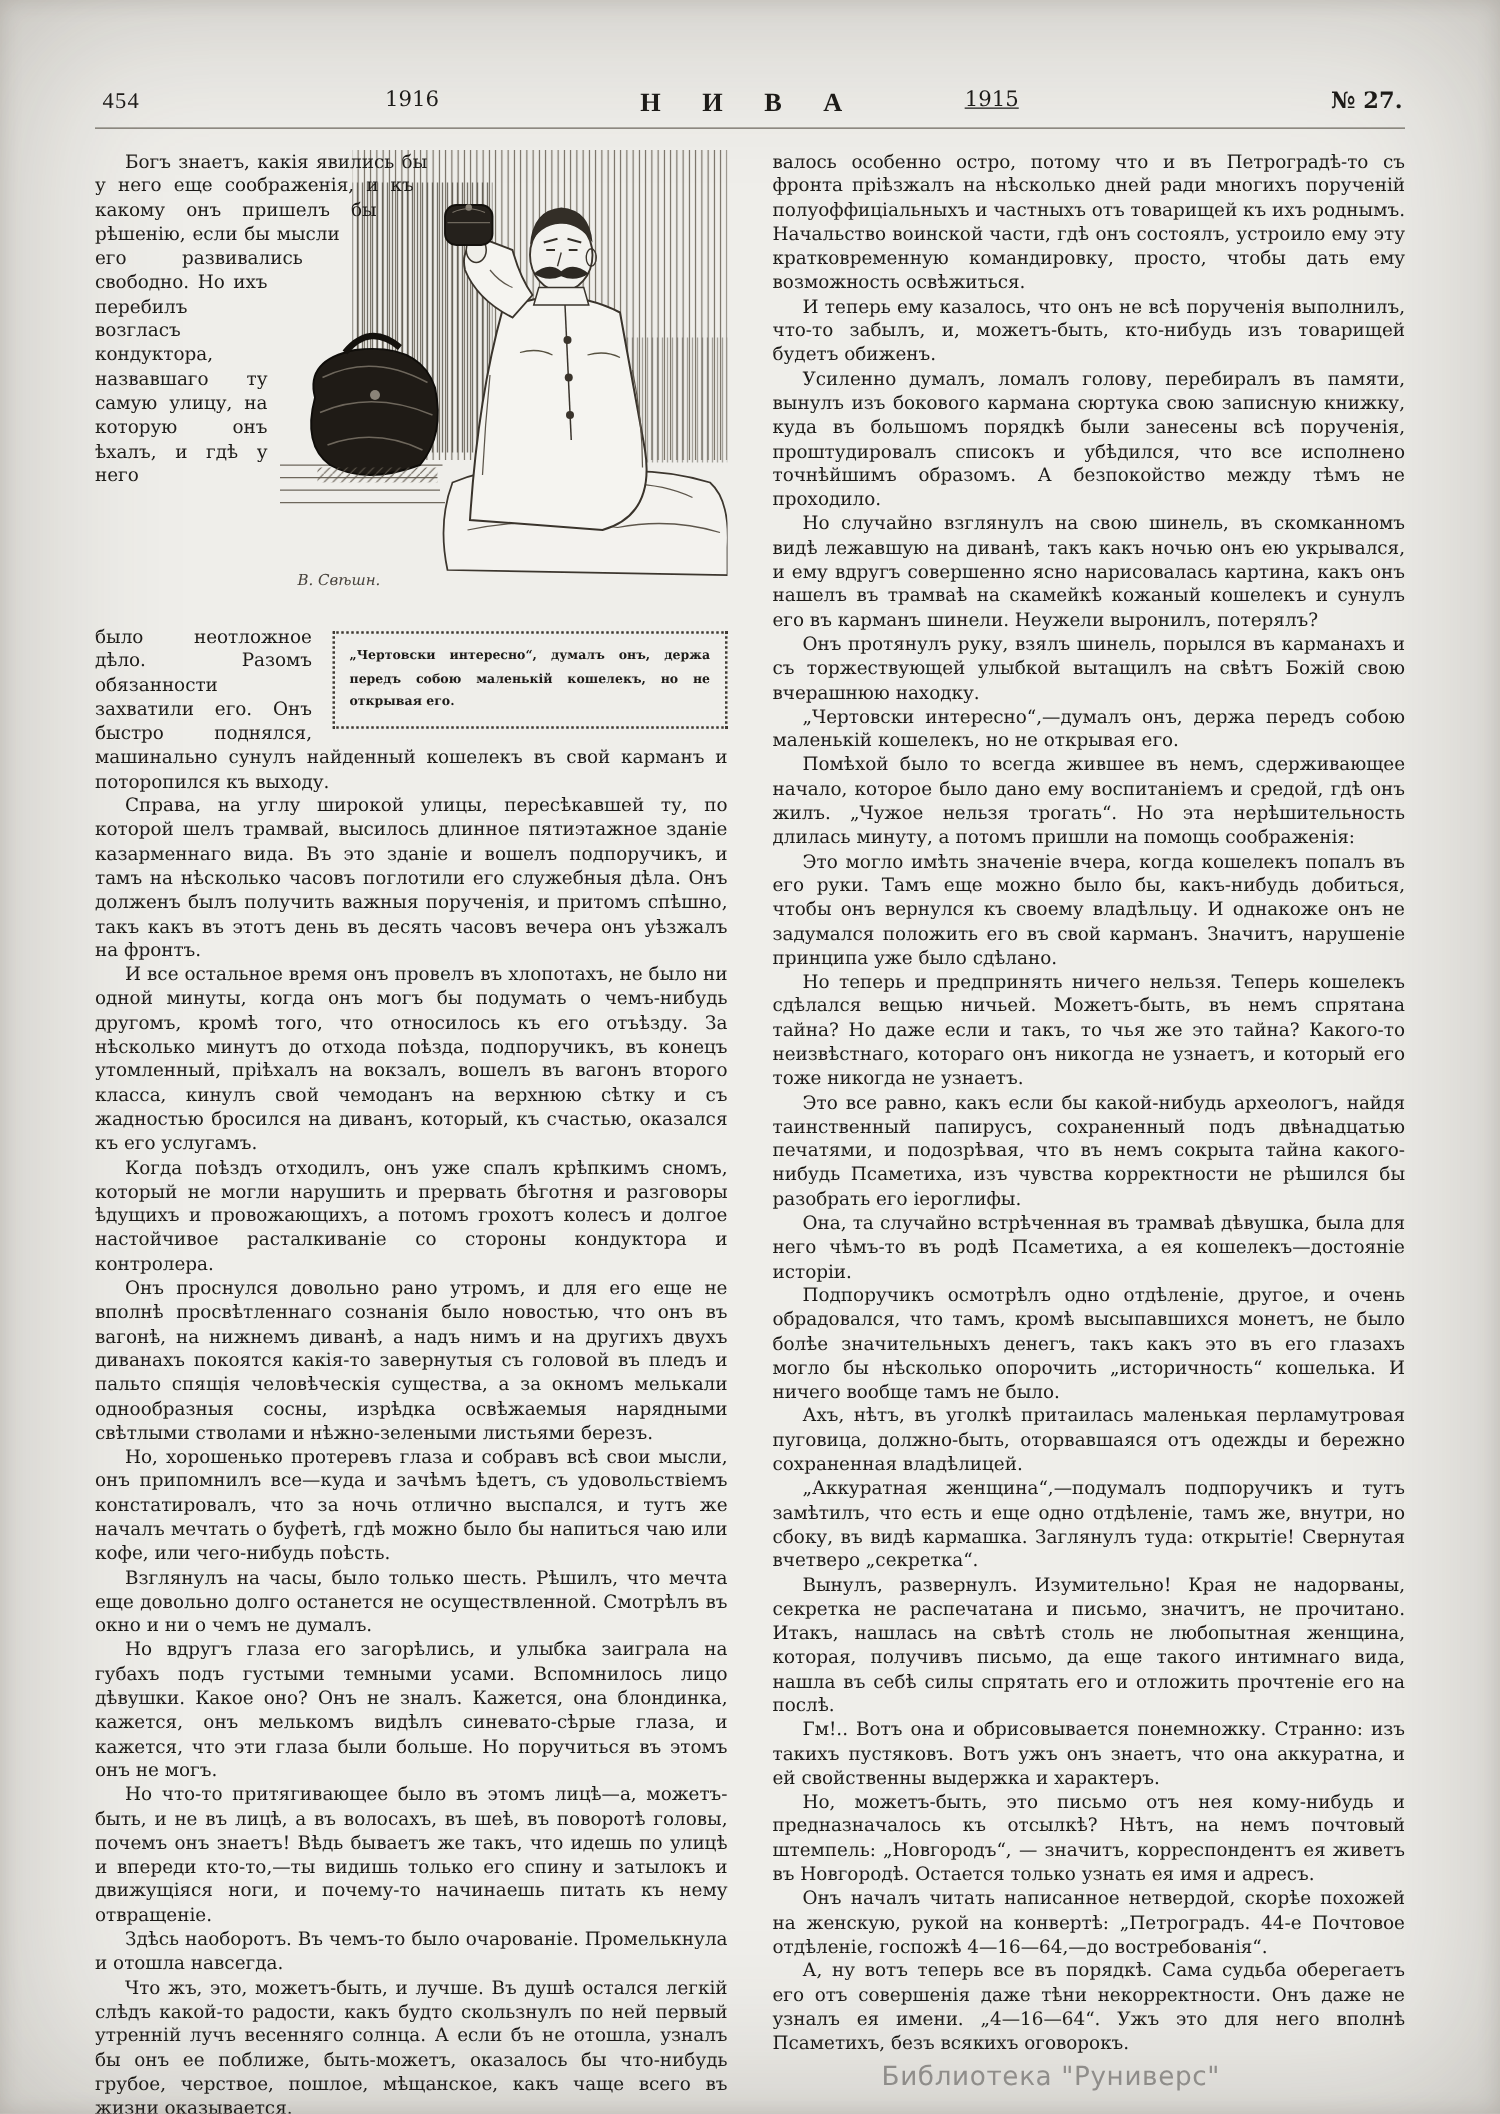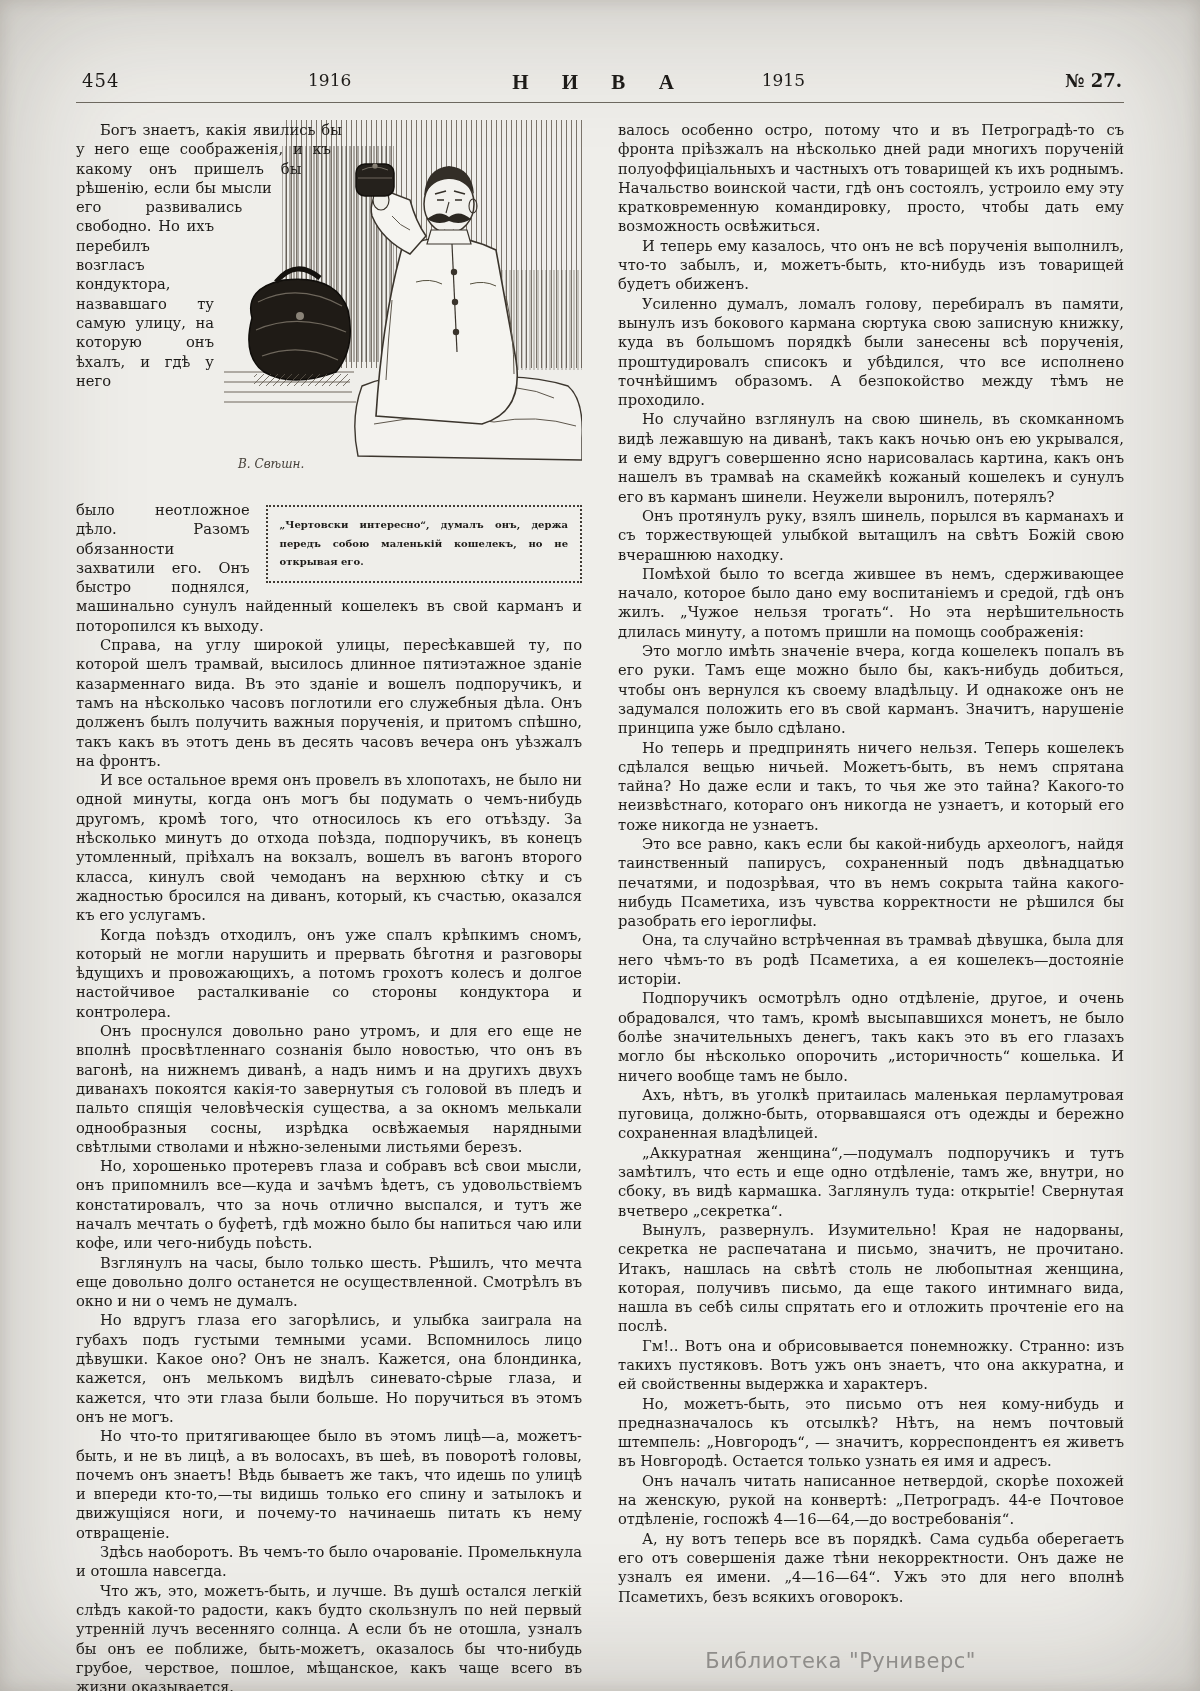--- a/index.html
+++ b/index.html
@@ -5,24 +5,24 @@
   html,body{margin:0;padding:0;background:#d8d6d2;}
   .page{
     position:relative;width:1200px;height:1691px;margin:0 auto;
     background:#efeeea;overflow:hidden;color:#1d1b18;
     font-family:"DejaVu Serif", serif;
     box-shadow:inset 0 0 140px rgba(70,62,52,.28), inset 0 0 18px rgba(70,62,52,.18);
   }
   .content{position:absolute;left:76px;right:76px;top:68px;}
   .masthead{position:relative;height:34px;border-bottom:1px solid #6d685f;}
   .masthead span{position:absolute;top:2px;}
-  .pg-num{left:6px;font-size:18px;letter-spacing:1px;}
+  .pg-num{left:6px;font-size:18px;letter-spacing:1px;font-family:Liberation Serif, serif;}
   .yr-left{left:232px;font-size:17px;}
   .journal-title{left:50%;transform:translateX(-50%);font-size:21px;font-weight:bold;letter-spacing:14px;font-family:Liberation Serif, serif;}
-  .yr-right{right:319px;font-size:17px;}
+  .yr-right{right:309px;font-size:17px;text-decoration:underline;}
   .issue{right:2px;font-size:18px;font-weight:bold;}
   .cols{display:flex;gap:36px;margin-top:17px;}
   .col{flex:1;min-width:0;text-align:justify;font-size:14.7px;line-height:19.3px;}
   .col p{margin:0;text-indent:24px;}
   .col p.noindent{text-indent:0;}
   .illo{
     float:right;width:358px;height:372px;margin:0 0 8px 10px;
     shape-outside:polygon(38% 0%, 100% 0%, 100% 100%, 0% 100%, 0% 34%, 38% 10%);
     shape-margin:12px;
   }
@@ -134,20 +134,21 @@
           </div>
       </div>
 
       <div class="col">
         <p class="noindent">валось особенно остро, потому что и въ Петроградѣ-то съ фронта пріѣзжалъ на нѣсколько дней ради многихъ порученій полуоффиціальныхъ и частныхъ отъ товарищей къ ихъ роднымъ. Начальство воинской части, гдѣ онъ состоялъ, устроило ему эту кратковременную командировку, просто, чтобы дать ему возможность освѣжиться.</p>
         <div>
             <p>И теперь ему казалось, что онъ не всѣ порученія выполнилъ, что-то забылъ, и, можетъ-быть, кто-нибудь изъ товарищей будетъ обиженъ.</p>
             <p>Усиленно думалъ, ломалъ голову, перебиралъ въ памяти, вынулъ изъ бокового кармана сюртука свою записную книжку, куда въ большомъ порядкѣ были занесены всѣ порученія, проштудировалъ списокъ и убѣдился, что все исполнено точнѣйшимъ образомъ. А безпокойство между тѣмъ не проходило.</p>
             <p>Но случайно взглянулъ на свою шинель, въ скомканномъ видѣ лежавшую на диванѣ, такъ какъ ночью онъ ею укрывался, и ему вдругъ совершенно ясно нарисовалась картина, какъ онъ нашелъ въ трамваѣ на скамейкѣ кожаный кошелекъ и сунулъ его въ карманъ шинели. Неужели выронилъ, потерялъ?</p>
             <p>Онъ протянулъ руку, взялъ шинель, порылся въ карманахъ и съ торжествующей улыбкой вытащилъ на свѣтъ Божій свою вчерашнюю находку.</p>
+            <p>„Чертовски интересно“,—думалъ онъ, держа передъ собою маленькій кошелекъ, но не открывая его.</p>
             <p>Помѣхой было то всегда жившее въ немъ, сдерживающее начало, которое было дано ему воспитаніемъ и средой, гдѣ онъ жилъ. „Чужое нельзя трогать“. Но эта нерѣшительность длилась минуту, а потомъ пришли на помощь соображенія:</p>
             <p>Это могло имѣть значеніе вчера, когда кошелекъ попалъ въ его руки. Тамъ еще можно было бы, какъ-нибудь добиться, чтобы онъ вернулся къ своему владѣльцу. И однакоже онъ не задумался положить его въ свой карманъ. Значитъ, нарушеніе принципа уже было сдѣлано.</p>
             <p>Но теперь и предпринять ничего нельзя. Теперь кошелекъ сдѣлался вещью ничьей. Можетъ-быть, въ немъ спрятана тайна? Но даже если и такъ, то чья же это тайна? Какого-то неизвѣстнаго, котораго онъ никогда не узнаетъ, и который его тоже никогда не узнаетъ.</p>
             <p>Это все равно, какъ если бы какой-нибудь археологъ, найдя таинственный папирусъ, сохраненный подъ двѣнадцатью печатями, и подозрѣвая, что въ немъ сокрыта тайна какого-нибудь Псаметиха, изъ чувства корректности не рѣшился бы разобрать его іероглифы.</p>
             <p>Она, та случайно встрѣченная въ трамваѣ дѣвушка, была для него чѣмъ-то въ родѣ Псаметиха, а ея кошелекъ—достояніе исторіи.</p>
             <p>Подпоручикъ осмотрѣлъ одно отдѣленіе, другое, и очень обрадовался, что тамъ, кромѣ высыпавшихся монетъ, не было болѣе значительныхъ денегъ, такъ какъ это въ его глазахъ могло бы нѣсколько опорочить „историчность“ кошелька. И ничего вообще тамъ не было.</p>
             <p>Ахъ, нѣтъ, въ уголкѣ притаилась маленькая перламутровая пуговица, должно-быть, оторвавшаяся отъ одежды и бережно сохраненная владѣлицей.</p>
             <p>„Аккуратная женщина“,—подумалъ подпоручикъ и тутъ замѣтилъ, что есть и еще одно отдѣленіе, тамъ же, внутри, но сбоку, въ видѣ кармашка. Заглянулъ туда: открытіе! Свернутая вчетверо „секретка“.</p>
             <p>Вынулъ, развернулъ. Изумительно! Края не надорваны, секретка не распечатана и письмо, значитъ, не прочитано. Итакъ, нашлась на свѣтѣ столь не любопытная женщина, которая, получивъ письмо, да еще такого интимнаго вида, нашла въ себѣ силы спрятать его и отложить прочтеніе его на послѣ.</p>
             <p>Гм!.. Вотъ она и обрисовывается понемножку. Странно: изъ такихъ пустяковъ. Вотъ ужъ онъ знаетъ, что она аккуратна, и ей свойственны выдержка и характеръ.</p>

